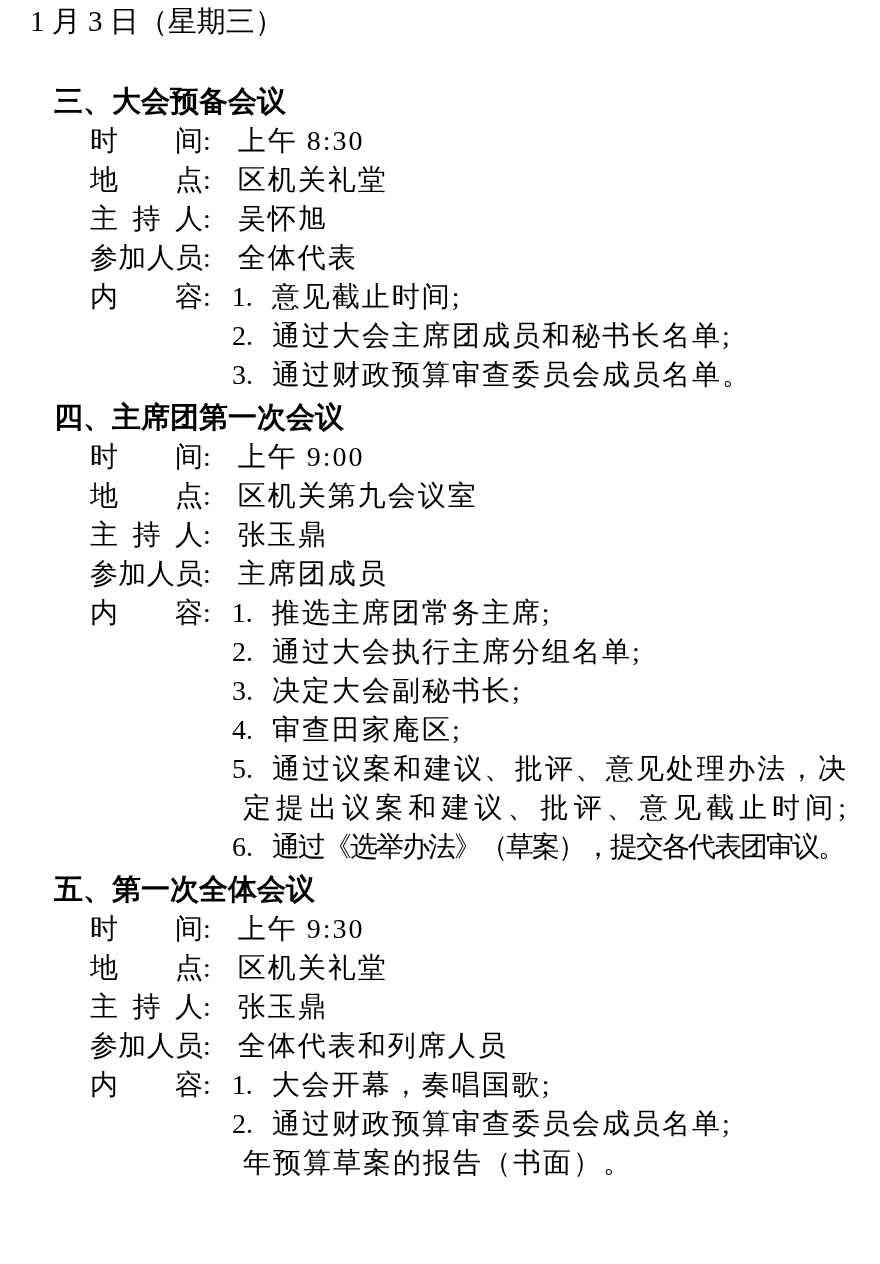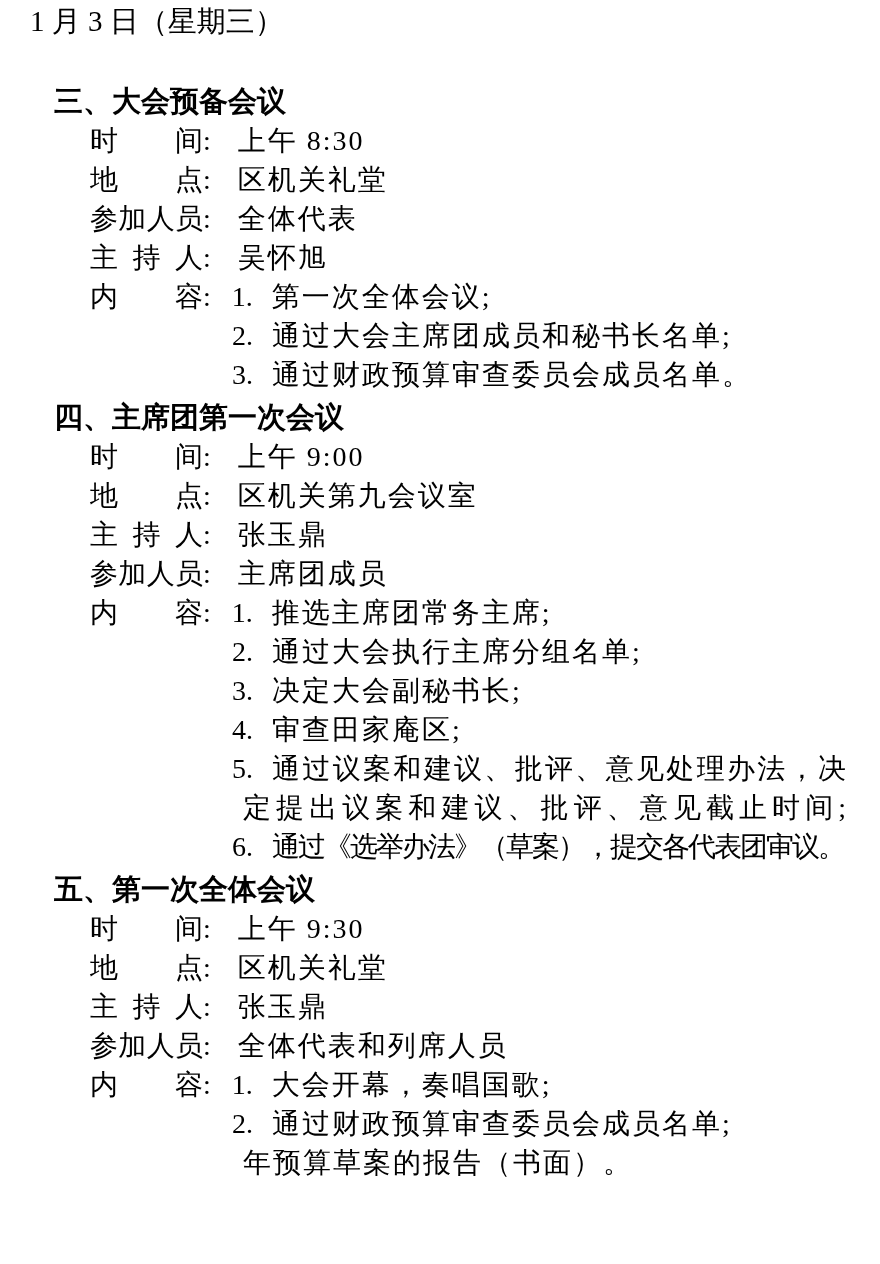--- a/index.html
+++ b/index.html
@@ -40,23 +40,23 @@
 </head>
 <body>
 
 <div class="doc">
   <div class="date-heading">1 月 3 日（星期三）</div>
   <div id="sections">
       <section class="sec">
         <div class="sec-title">三、大会预备会议</div>
         <div class="frow"><span class="flabel">时间</span><span class="fcolon">:</span><span class="fval">上午 8:30</span></div>
         <div class="frow"><span class="flabel">地点</span><span class="fcolon">:</span><span class="fval">区机关礼堂</span></div>
+        <div class="frow"><span class="flabel">主持人</span><span class="fcolon">:</span><span class="fval">吴怀旭</span></div>
         <div class="frow"><span class="flabel">参加人员</span><span class="fcolon">:</span><span class="fval">全体代表</span></div>
-        <div class="frow"><span class="flabel">主持人</span><span class="fcolon">:</span><span class="fval">吴怀旭</span></div>
-        <div class="frow"><span class="flabel">内容</span><span class="fcolon">:</span><span class="item-inline"><span class="num">1.</span><span class="txt">第一次全体会议;</span></span></div>
+        <div class="frow"><span class="flabel">内容</span><span class="fcolon">:</span><span class="item-inline"><span class="num">1.</span><span class="txt">意见截止时间;</span></span></div>
         <div class="ifirst"><span class="num">2.</span><span class="txt">通过大会主席团成员和秘书长名单;</span></div>
         <div class="ifirst"><span class="num">3.</span><span class="txt">通过财政预算审查委员会成员名单。</span></div>
       </section>
       <section class="sec">
         <div class="sec-title">四、主席团第一次会议</div>
         <div class="frow"><span class="flabel">时间</span><span class="fcolon">:</span><span class="fval">上午 9:00</span></div>
         <div class="frow"><span class="flabel">地点</span><span class="fcolon">:</span><span class="fval">区机关第九会议室</span></div>
         <div class="frow"><span class="flabel">主持人</span><span class="fcolon">:</span><span class="fval">张玉鼎</span></div>
         <div class="frow"><span class="flabel">参加人员</span><span class="fcolon">:</span><span class="fval">主席团成员</span></div>
         <div class="frow"><span class="flabel">内容</span><span class="fcolon">:</span><span class="item-inline"><span class="num">1.</span><span class="txt">推选主席团常务主席;</span></span></div>

